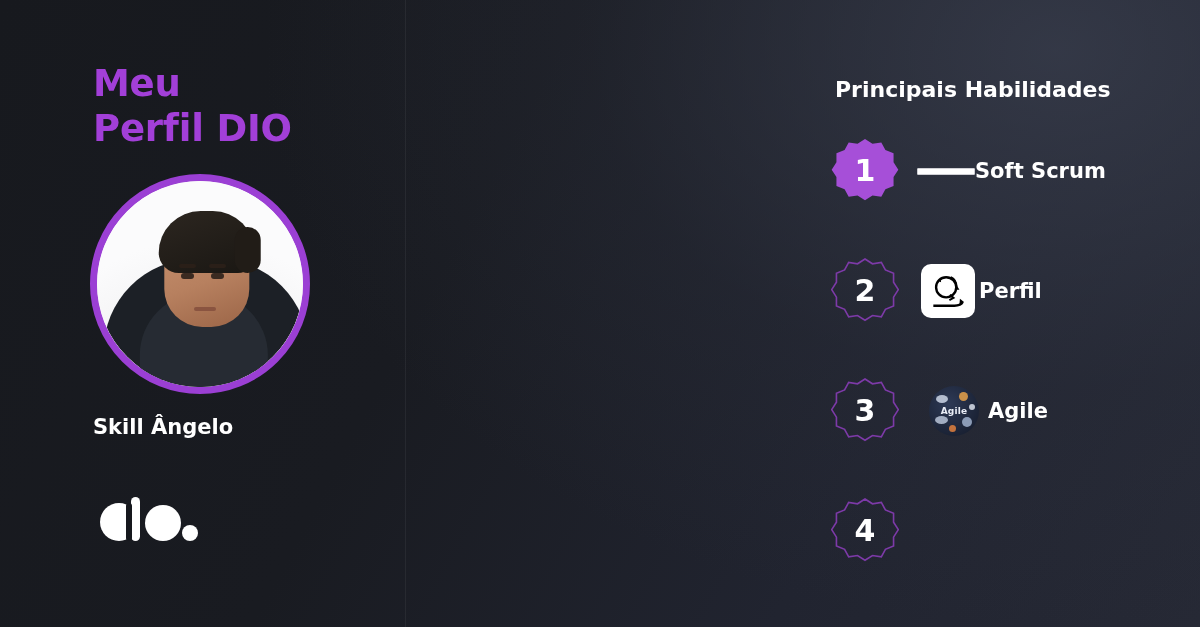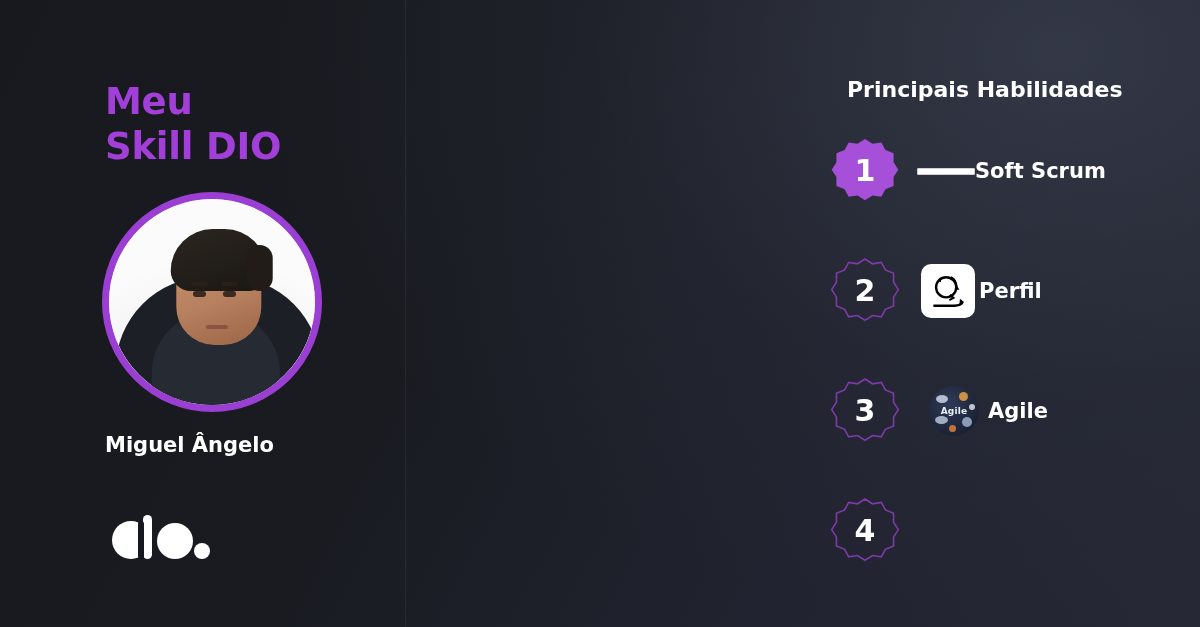--- a/index.html
+++ b/index.html
@@ -22,22 +22,22 @@
     height: 627px;
     background:
       radial-gradient(ellipse 1100px 800px at 88% 8%, rgba(58,63,78,0.75) 0%, rgba(45,49,62,0.30) 42%, rgba(0,0,0,0) 72%),
       linear-gradient(118deg, #17191e 0%, #191b21 38%, #212430 72%, #262935 100%);
     overflow: hidden;
   }
 
   
   .col-profile {
     position: absolute;
-    left: 0; top: 18px;
-    width: 405px; height: 456px; margin-left: 12px;
+    left: 0; top: 0;
+    width: 405px; height: 456px;
   }
   .col-skills {
     position: absolute;
     left: 405px; top: 0;
     width: 415px; height: 627px;
     border-left: 1px solid rgba(255,255,255,0.055);
   }
   .col-achv {
     position: absolute;
     left: 820px; top: 0;
@@ -164,21 +164,20 @@
     width: 105px; height: 46px;
   }
 
   
   .sec-heading {
     position: absolute;
     font-size: 22px;
     font-weight: bold;
     color: #ffffff;
     white-space: nowrap;
-    margin-left: 12px;
   }
   .sec-heading.skills { left: 429px; top: 77px; }
 
   
   .skill-row {
     position: absolute;
     left: 425px;
     display: flex;
     align-items: center;
   }
@@ -261,39 +260,39 @@
 </style>
 </head>
 <body>
 
 <div class="card">
 
   <div class="col-profile">
 
     <div class="profile-title">
       <div>Meu</div>
-      <div>Skill DIO</div>
+      <div>Perfil DIO</div>
     </div>
 
     <div class="avatar-ring">
       <div class="avatar-photo">
         <div class="av-hood"></div>
         <div class="av-neck"></div>
         <div class="av-hood-inner"></div>
         <div class="av-face"></div>
         <div class="av-hair"></div>
         <div class="av-brow l"></div>
         <div class="av-brow r"></div>
         <div class="av-eye l"></div>
         <div class="av-eye r"></div>
         <div class="av-mouth"></div>
       </div>
     </div>
 
-    <div class="profile-name">Miguel Ângelo</div>
+    <div class="profile-name">Skill Ângelo</div>
 
     <div class="dio-logo">
       <svg width="105" height="46" viewBox="0 0 105 46" aria-hidden="true">
         <circle cx="24" cy="27" r="19" fill="#ffffff"></circle>
         <rect x="36" y="2" width="9" height="44" rx="4.5" fill="#ffffff"></rect>
         <rect x="31" y="8" width="6" height="38" rx="3" fill="#16181d"></rect>
         <circle cx="68" cy="28" r="18" fill="#ffffff"></circle>
         <circle cx="95" cy="38" r="8" fill="#ffffff"></circle>
       </svg>
     </div>

